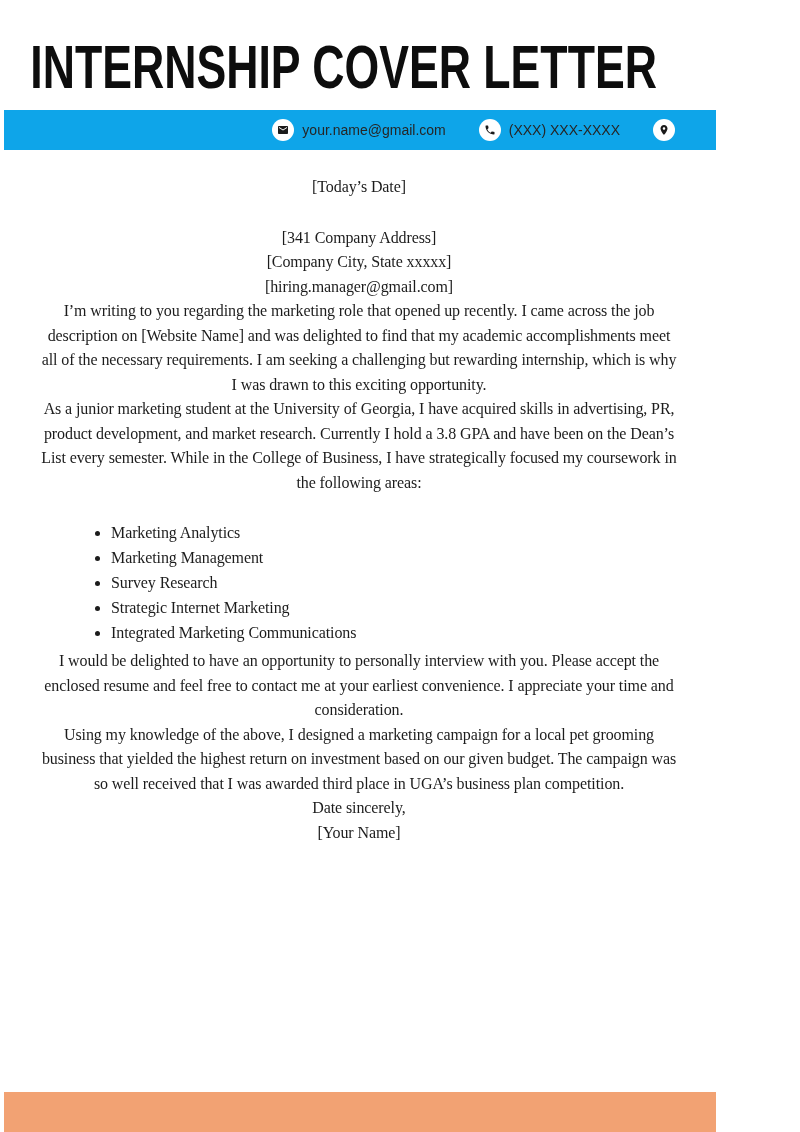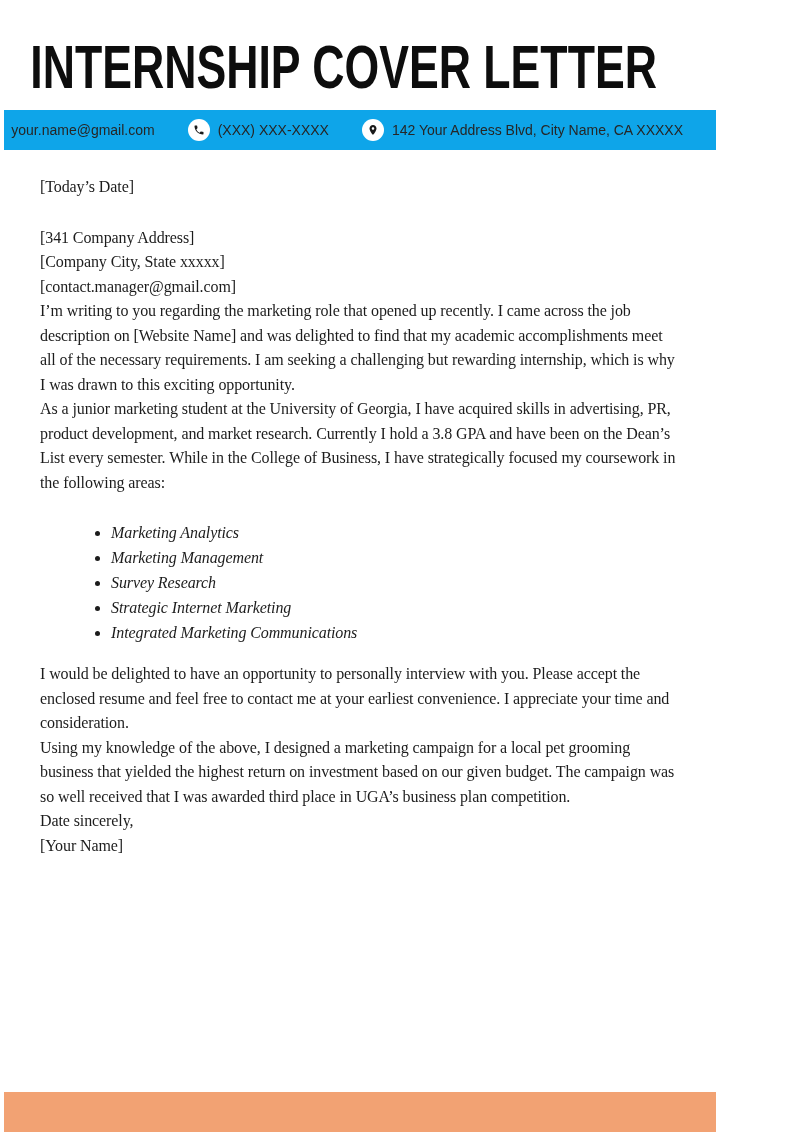--- a/index.html
+++ b/index.html
@@ -61,30 +61,29 @@
     flex: 0 0 auto;
   }
   .icon-circle svg { width: 12px; height: 12px; fill: #1a1a1a; }
   
   .letter {
     padding: 25px 42px 0 40px;
     font-size: 16px;
     line-height: 24.5px;
     letter-spacing: -0.1px;
   }
-  .letter p { margin: 0; }
+  .letter p { margin: 0; text-align: center; }
   .date-line { margin-bottom: 0; }
   .recipient-block { margin-top: 26px; }
   .salutation { margin-top: 25px; }
   .para { margin-top: 24px; }
   .course-list {
-    margin: 25px 0 17px 0;
+    margin: 25px 0 4px 0;
     padding-left: 71px;
     list-style: disc;
-    font-style: italic;
   }
   .course-list li { line-height: 25px; }
   .para-after { margin-top: 25px; }
   .closing { margin-top: 25px; }
   .signature { margin-top: 25px; }
   
   .footer-bar {
     position: absolute;
     left: 4px;
     right: 4px;
@@ -116,32 +115,31 @@
           </svg>
       </span>
       <span>(XXX) XXX-XXXX</span>
     </div>
     <div class="contact-item">
       <span class="icon-circle">
         <svg viewBox="0 0 24 24">
             <path d="M12 2C8.13 2 5 5.13 5 9c0 5.25 7 13 7 13s7-7.75 7-13c0-3.87-3.13-7-7-7zm0 9.5c-1.38 0-2.5-1.12-2.5-2.5s1.12-2.5 2.5-2.5 2.5 1.12 2.5 2.5-1.12 2.5-2.5 2.5z"></path>
           </svg>
       </span>
-      <span>142 Your Address Blvd, City Name, CA XXXXX</span>
     </div>
   </div>
 
   <main class="letter">
 
     <p class="date-line">[Today’s Date]</p>
 
     <div class="recipient-block">
       <p>[341 Company Address]</p>
       <p>[Company City, State xxxxx]</p>
-      <p>[contact.manager@gmail.com]</p>
+      <p>[hiring.manager@gmail.com]</p>
     </div>
 
 
     <p class="para">I’m writing to you regarding the marketing role that opened up recently. I came across the job description on [Website Name] and was delighted to find that my academic accomplishments meet all of the necessary requirements. I am seeking a challenging but rewarding internship, which is why I was drawn to this exciting opportunity.</p>
 
     <p class="para">As a junior marketing student at the University of Georgia, I have acquired skills in advertising, PR, product development, and market research. Currently I hold a 3.8 GPA and have been on the Dean’s List every semester. While in the College of Business, I have strategically focused my coursework in the following areas:</p>
 
     <ul class="course-list">
       <li>Marketing Analytics</li>
       <li>Marketing Management</li>

